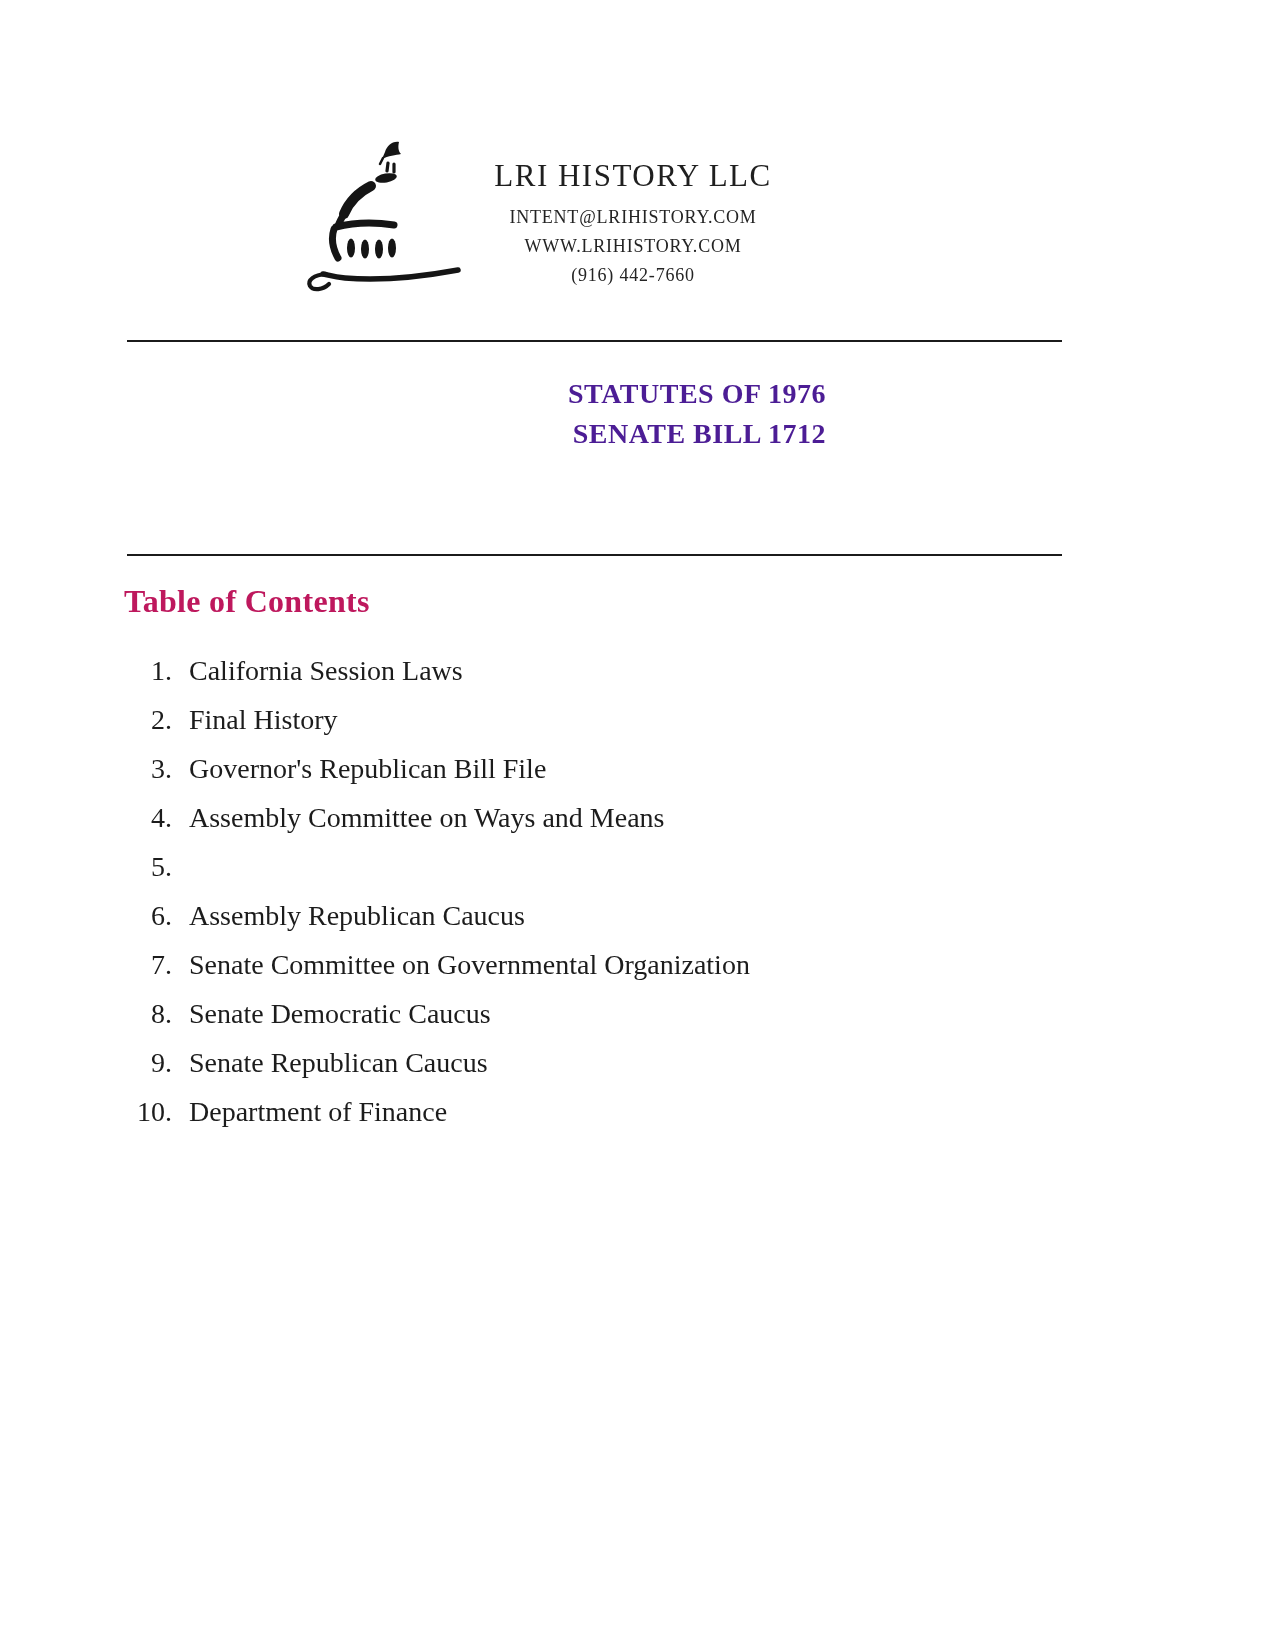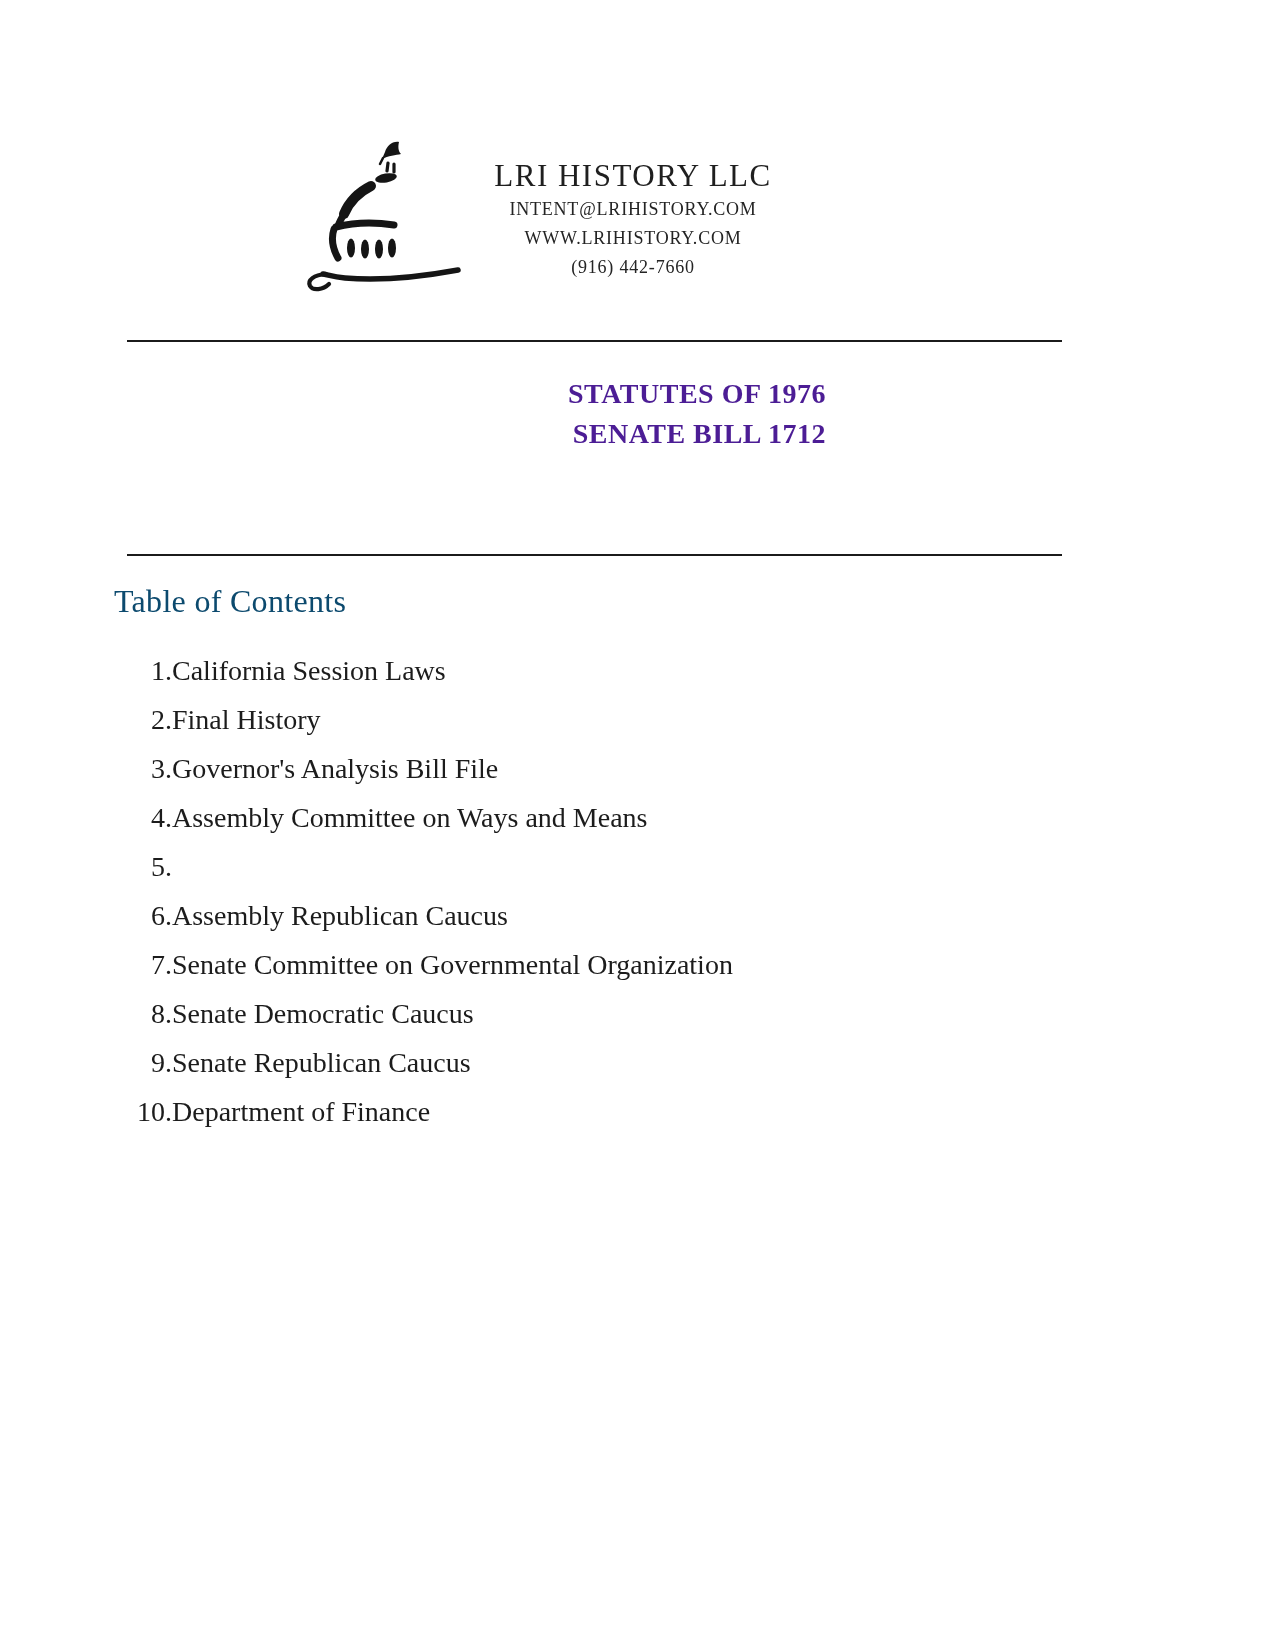--- a/index.html
+++ b/index.html
@@ -31,21 +31,21 @@
     line-height:38px;
     white-space:nowrap;
   }
   .contact-line{
     font-size:18px;
     letter-spacing:0.8px;
     line-height:29px;
     color:#242424;
     white-space:nowrap;
   }
-  .contact-block{}
+  .contact-block{margin-top:8px;}
   
   .rule{
     position:absolute;
     left:127px;
     width:977px;
     height:2px;
     background:#1b1b1b;
   }
   .rule-top{top:340px;}
   .rule-bottom{top:554px;}
@@ -58,45 +58,46 @@
     font-weight:bold;
     font-size:28px;
     line-height:40px;
     letter-spacing:0.5px;
     color:#4c1d95;
   }
   .ref-line{white-space:pre;}
   
   .toc-heading{
     position:absolute;
-    left:114px; top:583px;
+    left:124px; top:583px;
     font-size:32px;
-    font-weight:normal;
+    font-weight:bold;
     letter-spacing:0.3px;
-    color:#0c4a6e;
+    color:#be185d;
   }
   .toc-list{
     position:absolute;
     left:0; top:656px;
     width:1000px;
     list-style:none;
     margin:0; padding:0;
   }
   .toc-row{
     display:flex;
     font-size:28px;
     line-height:30px;
     margin-bottom:19px;
     color:#1c1c1c;
   }
   .toc-num{
     flex:0 0 172px;
     text-align:right;
   }
   .toc-label{
+    margin-left:17px;
     white-space:nowrap;
   }
 </style>
 </head>
 <body>
 
 <div class="page">
 
   <svg class="logo" viewBox="0 0 180 170" fill="none" stroke="#151515" stroke-linecap="round" stroke-linejoin="round">
 
@@ -147,21 +148,21 @@
     <li class="toc-row">
       <span class="toc-num">1.</span>
       <span class="toc-label">California Session Laws</span>
     </li>
     <li class="toc-row">
       <span class="toc-num">2.</span>
       <span class="toc-label">Final History</span>
     </li>
     <li class="toc-row">
       <span class="toc-num">3.</span>
-      <span class="toc-label">Governor's Analysis Bill File</span>
+      <span class="toc-label">Governor's Republican Bill File</span>
     </li>
     <li class="toc-row">
       <span class="toc-num">4.</span>
       <span class="toc-label">Assembly Committee on Ways and Means</span>
     </li>
     <li class="toc-row">
       <span class="toc-num">5.</span>
     </li>
     <li class="toc-row">
       <span class="toc-num">6.</span>

